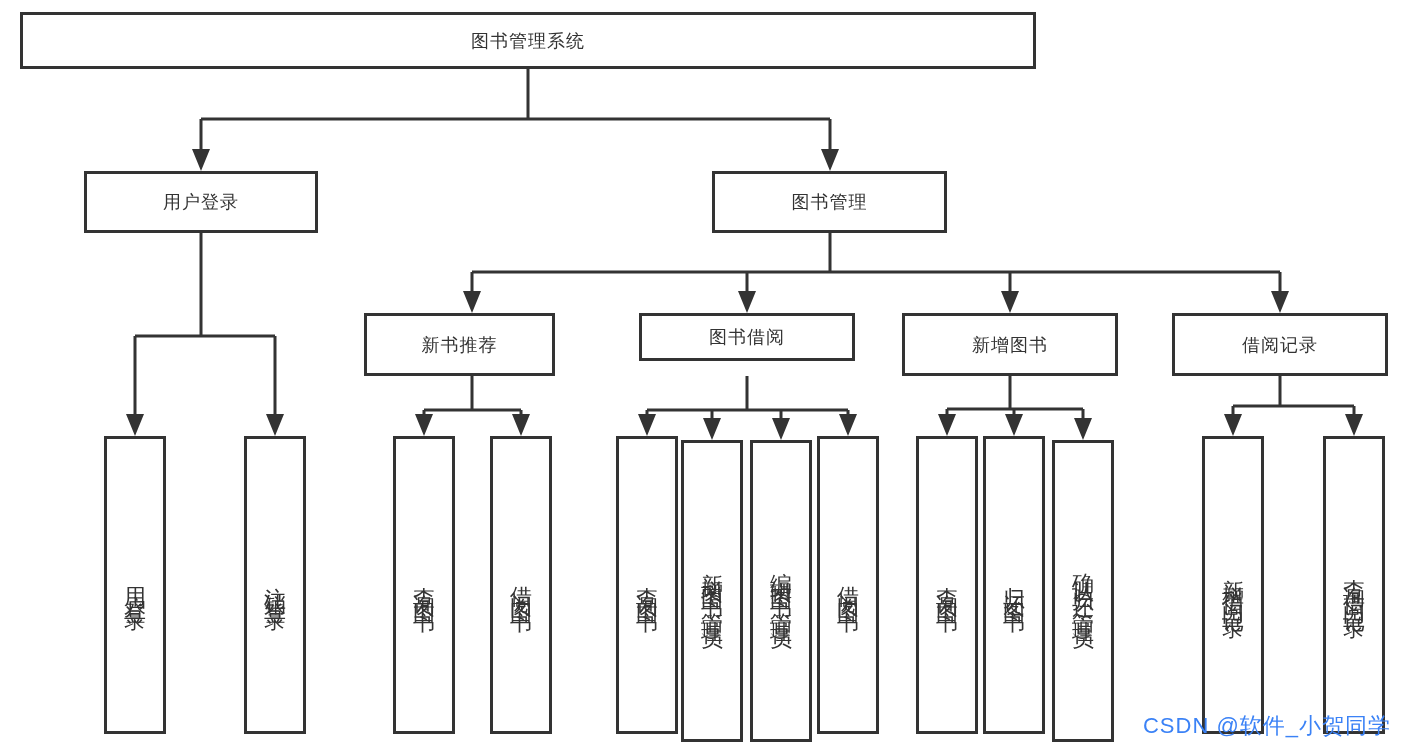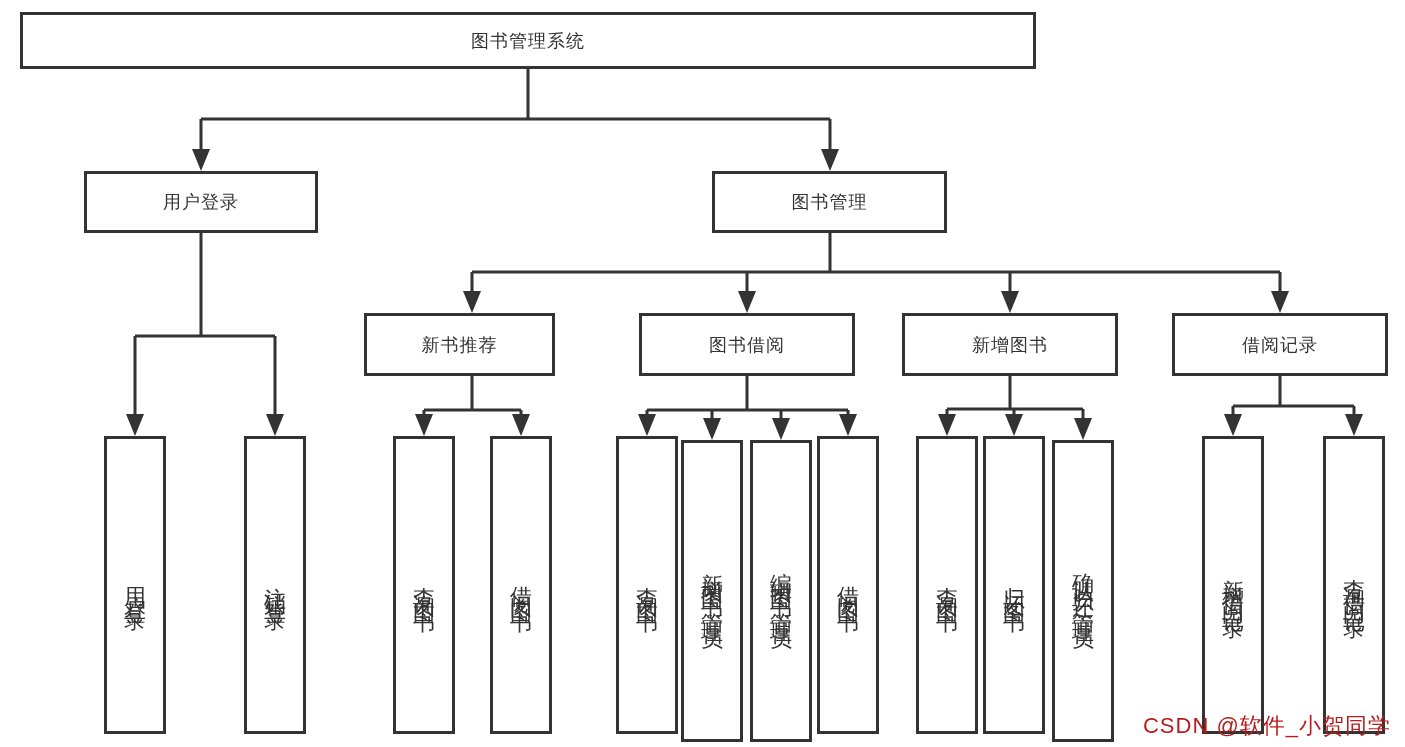--- a/index.html
+++ b/index.html
@@ -12,21 +12,21 @@
     position:absolute;background:#fff;border:3px solid #333;box-sizing:border-box;
     display:flex;align-items:center;justify-content:center;z-index:2;
   }
   .hlabel{font-size:18px;letter-spacing:1px;white-space:nowrap;}
   .vlabel{
     writing-mode:vertical-rl;text-orientation:mixed;
     font-size:22px;letter-spacing:8px;white-space:nowrap;line-height:1;
   }
   .watermark{
     position:absolute;right:14px;bottom:6px;z-index:3;
-    font-size:22px;letter-spacing:1px;color:#b91c1c;white-space:nowrap;
+    font-size:22px;letter-spacing:1px;color:#3b82f6;white-space:nowrap;
   }
 </style>
 </head>
 <body>
 
 <div class="canvas">
 
   <svg class="wires" width="1405" height="747" viewBox="0 0 1405 747">
     <path fill="none" stroke="#333" stroke-width="3" d="M528 69 V119 M201 119 H830 M201 119 V155 M830 119 V155
              M201 233 V336 M135 336 H275 M135 336 V420 M275 336 V420
@@ -54,21 +54,21 @@
   <div class="node" style="left:84px;top:171px;width:234px;height:62px;">
     <span class="hlabel">用户登录</span>
   </div>
   <div class="node" style="left:712px;top:171px;width:235px;height:62px;">
     <span class="hlabel">图书管理</span>
   </div>
 
   <div class="node" style="left:364px;top:313px;width:191px;height:63px;">
     <span class="hlabel">新书推荐</span>
   </div>
-  <div class="node" style="left:639px;top:313px;width:216px;height:63px;">
+  <div class="node" style="left:639px;top:313px;width:216px;height:48px;">
     <span class="hlabel">图书借阅</span>
   </div>
   <div class="node" style="left:902px;top:313px;width:216px;height:63px;">
     <span class="hlabel">新增图书</span>
   </div>
   <div class="node" style="left:1172px;top:313px;width:216px;height:63px;">
     <span class="hlabel">借阅记录</span>
   </div>
 
   <div class="node" style="left:104px;top:436px;width:62px;height:298px;">

